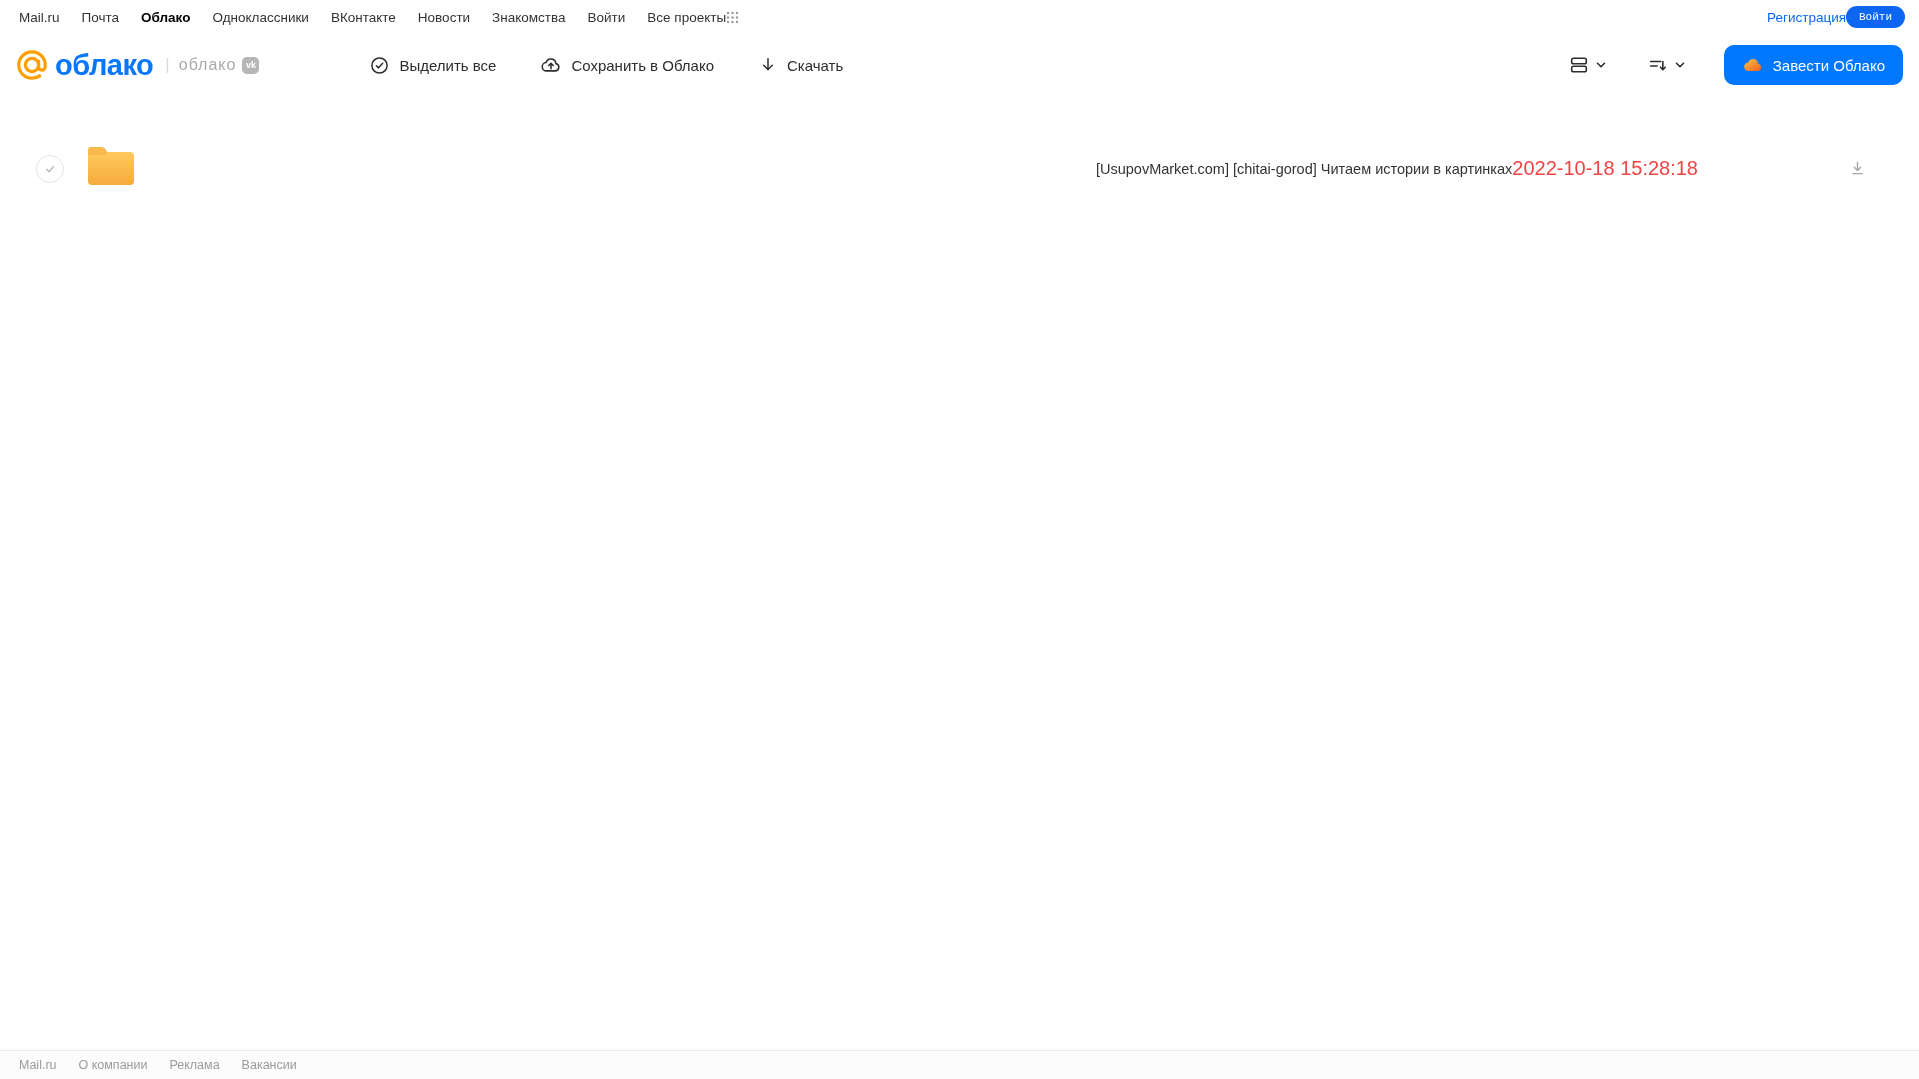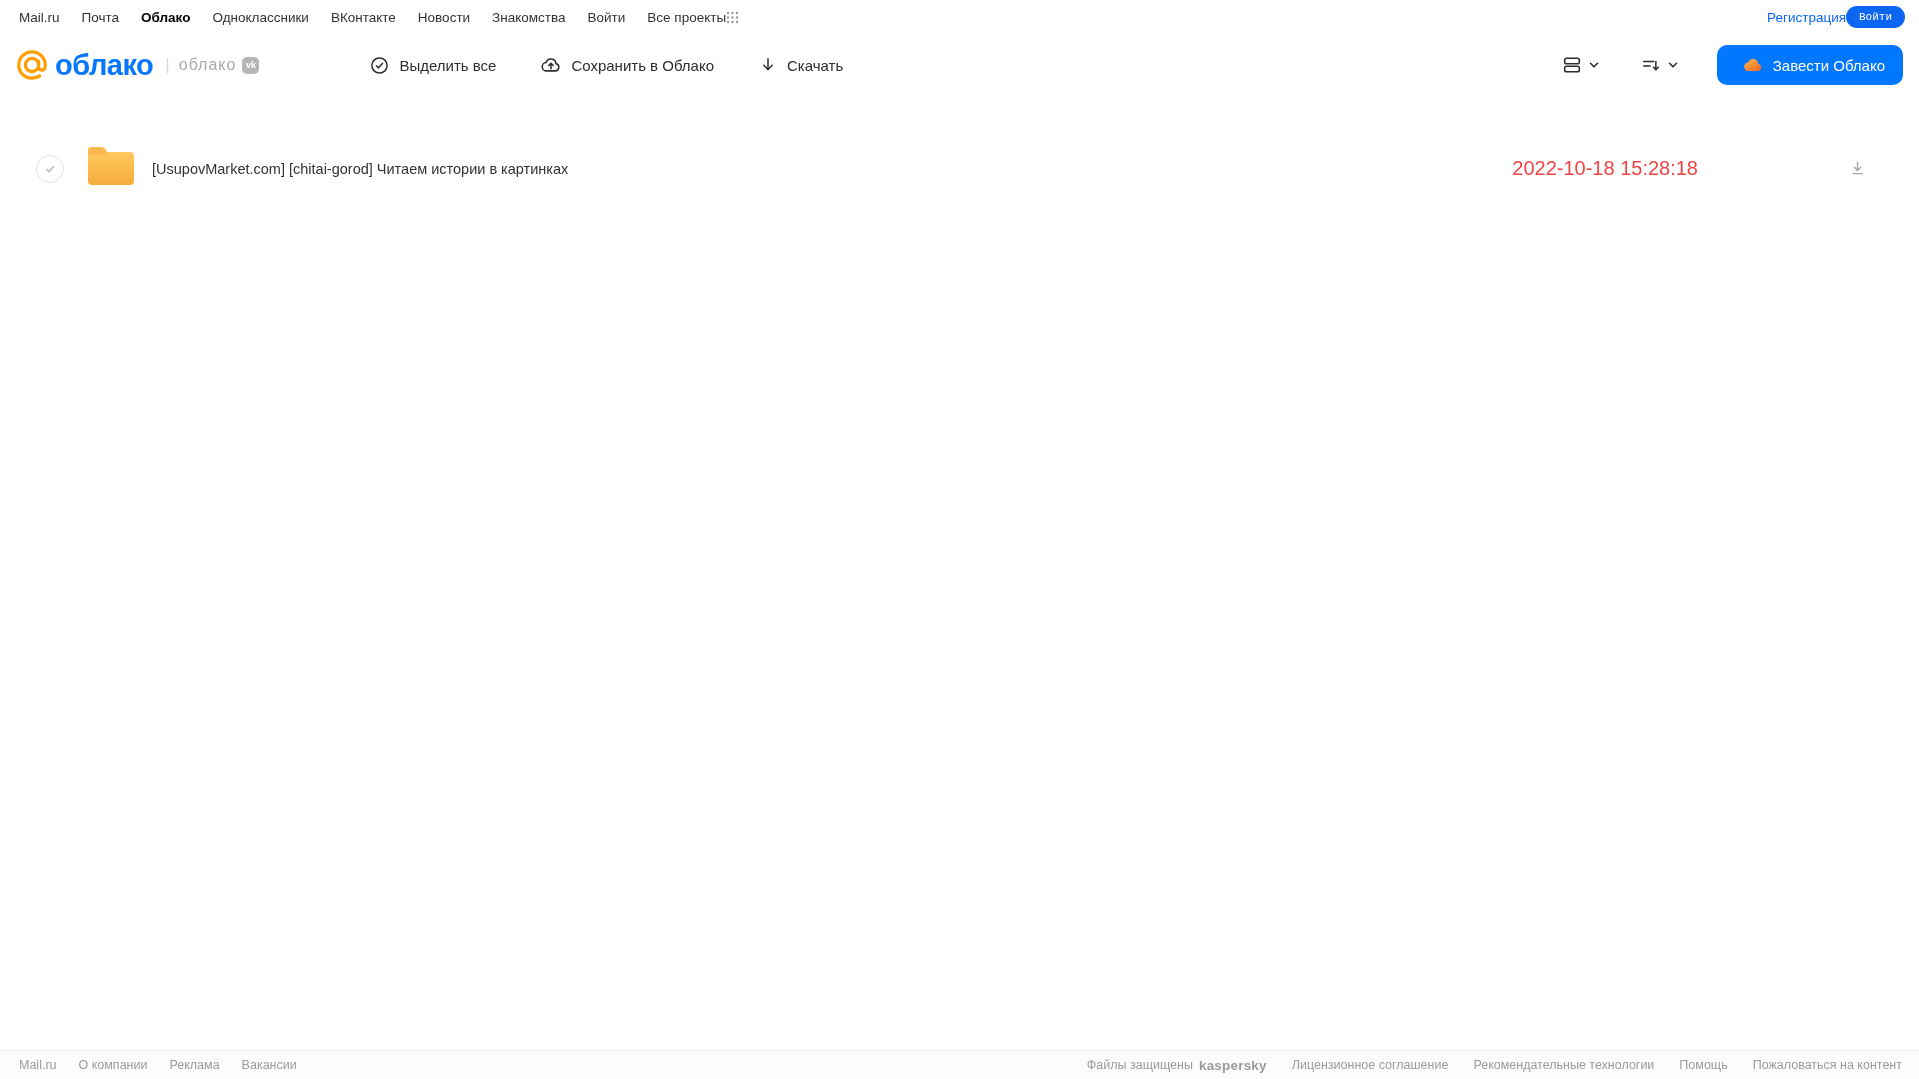--- a/index.html
+++ b/index.html
@@ -31,28 +31,28 @@
   .toolbar { display:flex; align-items:center; gap:44px; margin-left:110px; }
   .tool-btn { display:flex; align-items:center; gap:9px; color:#2c2d2e;
     font-size:15px; background:none; border:none; cursor:pointer;
     font-family:inherit;justify-content:center; }
   .header-right { margin-left:auto; display:flex; align-items:center; }
   .icon-btn { display:flex; align-items:center; gap:5px; color:#2c2d2e;
     background:none; border:none; cursor:pointer; }
   .icon-btn + .icon-btn { margin-left:40px; }
   .create-btn { margin-left:38px; display:flex; align-items:center; gap:9px;
     background:#0077ff; color:#fff; font-size:15px; border:none;
-    border-radius:10px; padding:9px 18px 9px 25px; cursor:pointer;
+    border-radius:10px; padding:9px 18px 9px 18px; cursor:pointer;
     font-family:inherit; }
 
   
   .main { padding:0 20px; }
   .page-title { margin-top:33px; font-size:21px; font-weight:normal; color:#111; }
   .file-row { margin-top:44px; display:flex; align-items:center;
-    padding:10px 32px 10px 16px; }
+    padding:10px 32px 10px 16px;text-align:right; }
   .row-check { width:28px; height:28px; border:1px solid #e4e4e4; border-radius:50%;
     background:#fff; display:flex; align-items:center; justify-content:center;
     cursor:pointer; flex:none; }
   .folder { position:relative; width:46px; height:33px; margin-left:24px;
     background:linear-gradient(180deg,#ffc95e 0%,#f6ab3d 100%);
     border-radius:3px 4px 4px 4px; flex:none; }
   .folder::before { content:""; position:absolute; top:-5px; left:0; width:19px;
     height:8px; background:#f9b94d; border-radius:3px 6px 0 0; }
   .file-name { margin-left:18px; font-size:14.5px; color:#333; flex:1 1 auto; }
   .file-date { font-size:20px; color:#ef4444; margin-right:150px; white-space:nowrap; }
@@ -224,23 +224,13 @@
   </div>
 </div>
 
 <div class="footer">
   <div class="footer-left">
     <a>Mail.ru</a>
     <a>О компании</a>
     <a>Реклама</a>
     <a>Вакансии</a>
   </div>
-  <div class="footer-right">
-    <span class="kasp-wrap">
-      <span>Файлы защищены</span>
-      <a class="kasp-logo">kaspersky</a>
-    </span>
-    <a>Лицензионное соглашение</a>
-    <a>Рекомендательные технологии</a>
-    <a>Помощь</a>
-    <a>Пожаловаться на контент</a>
-  </div>
 </div>
 
 </body></html>

